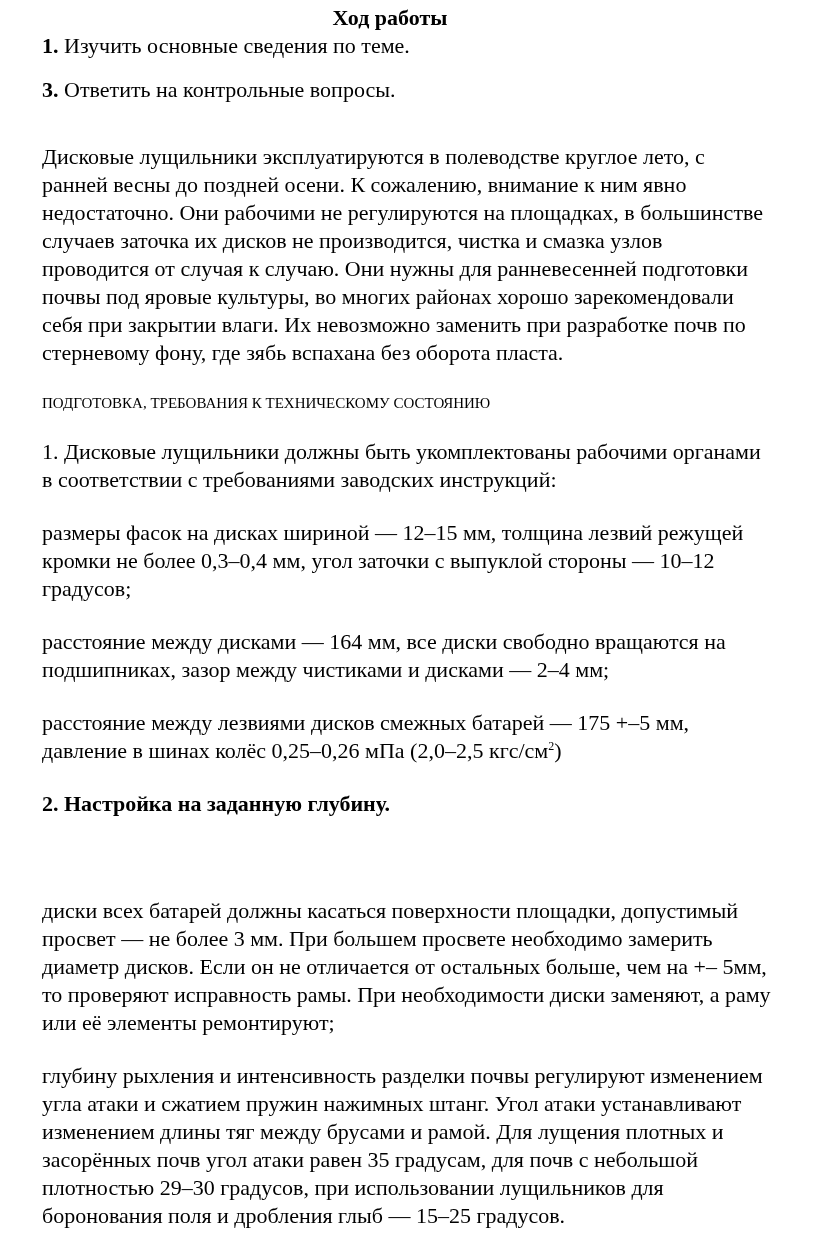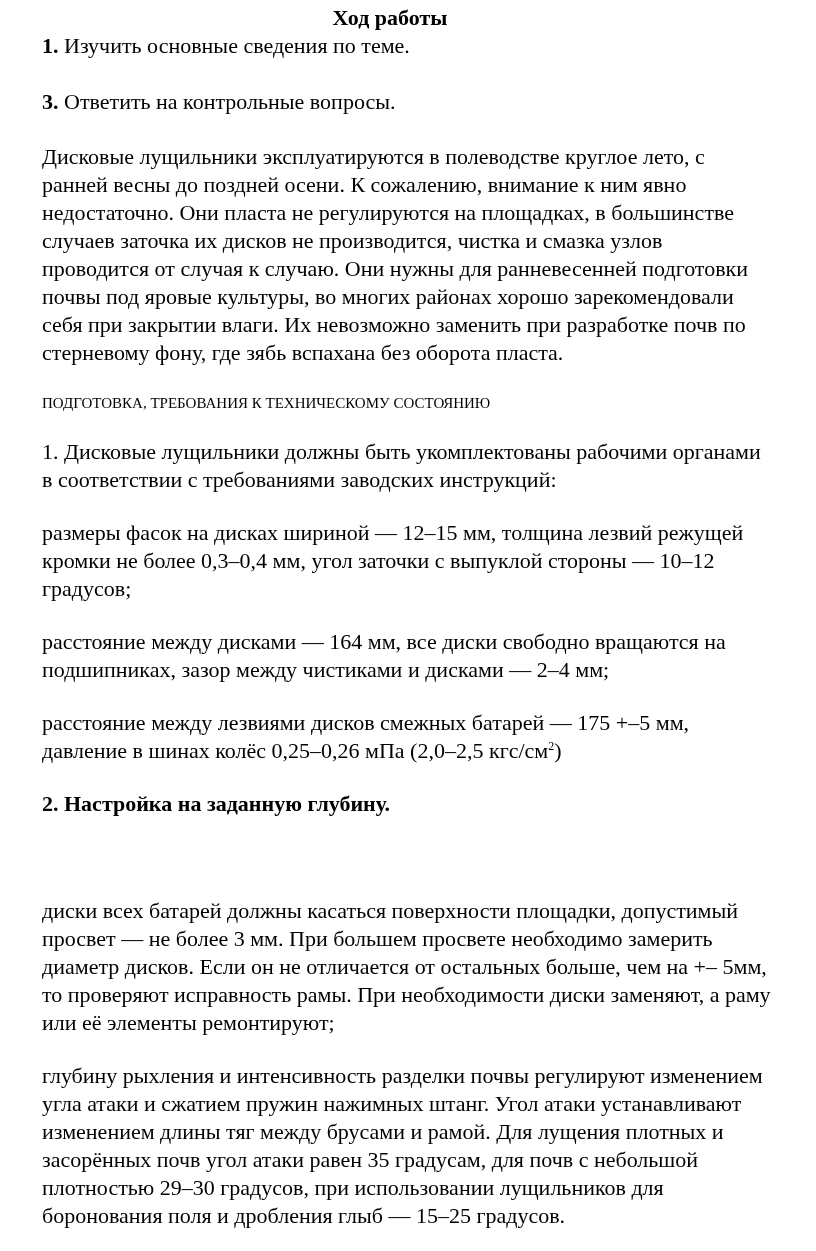--- a/index.html
+++ b/index.html
@@ -14,26 +14,26 @@
   sup { font-size: 12px; line-height: 0; }
 </style>
 </head>
 <body>
 
 <div class="doc">
 
   <div class="title">Ход работы</div>
 
   <div class="line" style="top:32px;"><span class="num">1.</span><span> Изучить основные сведения по теме.</span></div>
-  <div class="line" style="top:88px;"><span class="num">3.</span><span> Ответить на контрольные вопросы.</span></div>
+  <div class="line" style="top:76px;"><span class="num">3.</span><span> Ответить на контрольные вопросы.</span></div>
 
   <div>
     <div class="line" style="top:143px;">Дисковые лущильники эксплуатируются в полеводстве круглое лето, с</div>
     <div class="line" style="top:171px;">ранней весны до поздней осени. К сожалению, внимание к ним явно</div>
-    <div class="line" style="top:199px;">недостаточно. Они пласта не регулируются на площадках, в большинстве</div>
+    <div class="line" style="top:199px;">недостаточно. Они рабочими не регулируются на площадках, в большинстве</div>
     <div class="line" style="top:227px;">случаев заточка их дисков не производится, чистка и смазка узлов</div>
     <div class="line" style="top:255px;">проводится от случая к случаю. Они нужны для ранневесенней подготовки</div>
     <div class="line" style="top:283px;">почвы под яровые культуры, во многих районах хорошо зарекомендовали</div>
     <div class="line" style="top:311px;">себя при закрытии влаги. Их невозможно заменить при разработке почв по</div>
     <div class="line" style="top:339px;">стерневому фону, где зябь вспахана без оборота пласта.</div>
   </div>
 
   <div class="small-heading" style="top:393px;">ПОДГОТОВКА, ТРЕБОВАНИЯ К ТЕХНИЧЕСКОМУ СОСТОЯНИЮ</div>
 
   <div>

